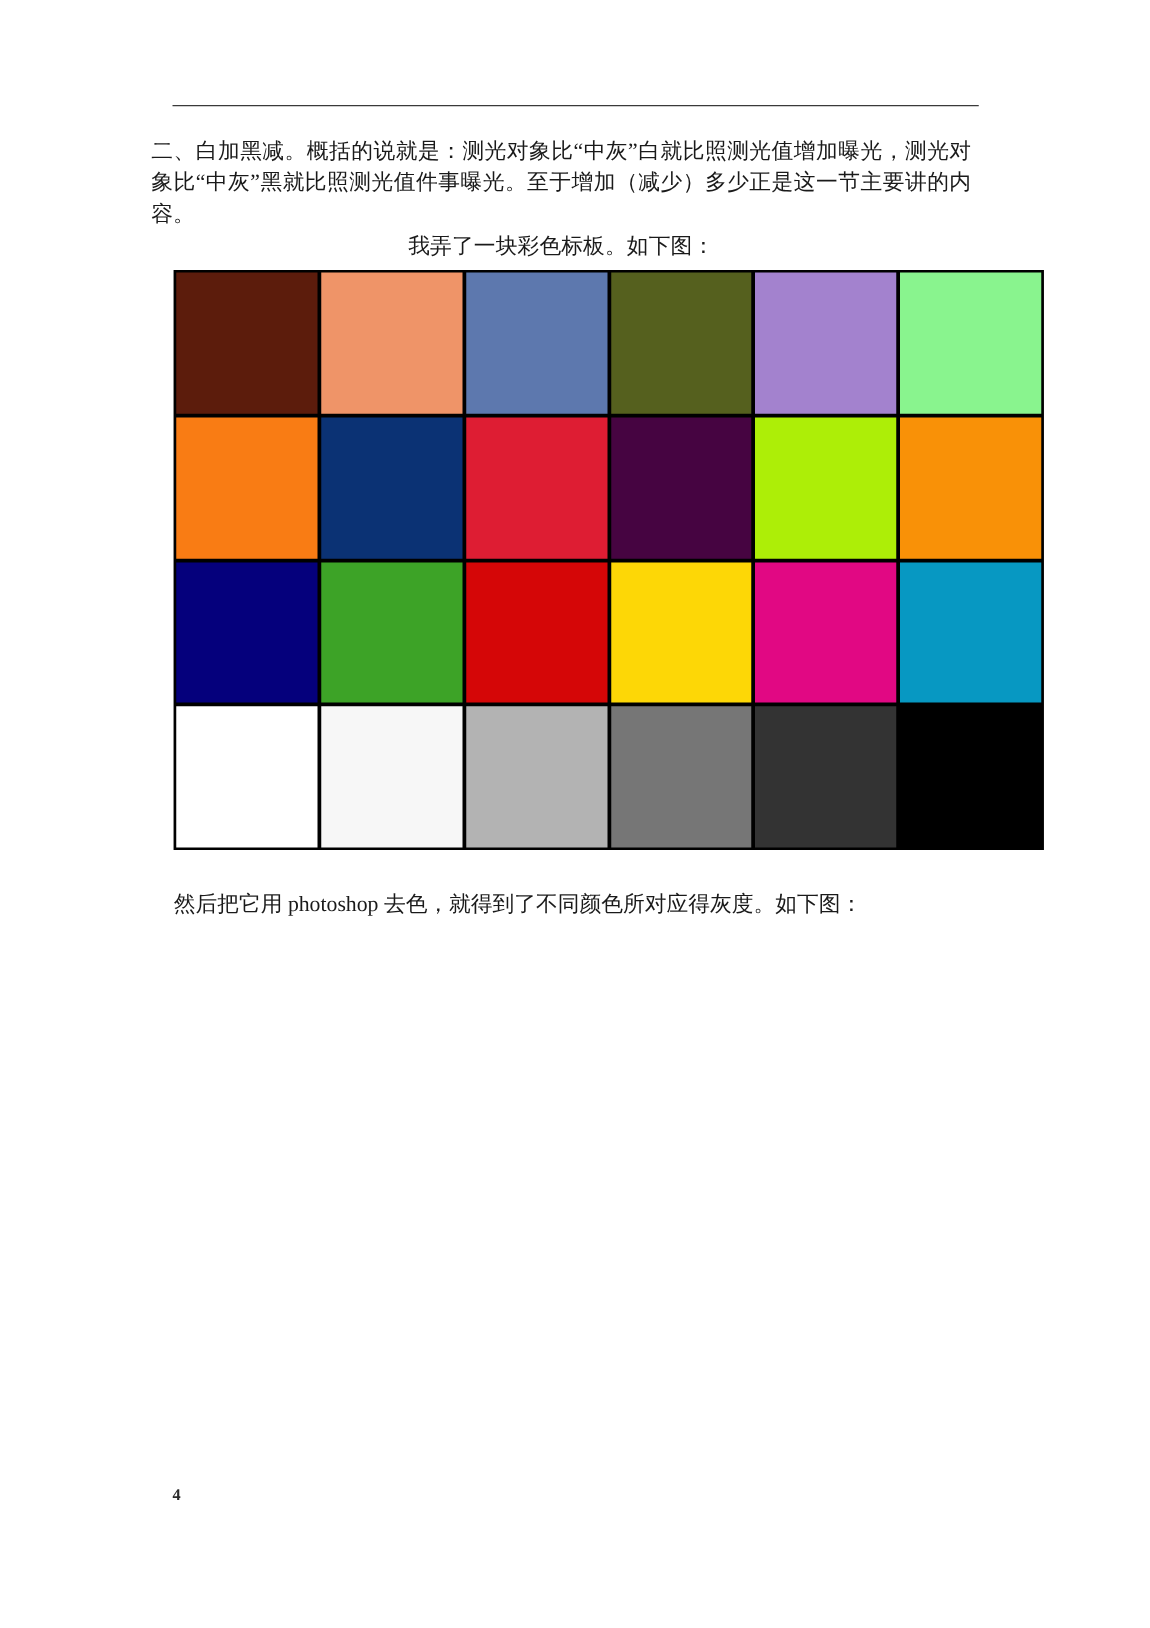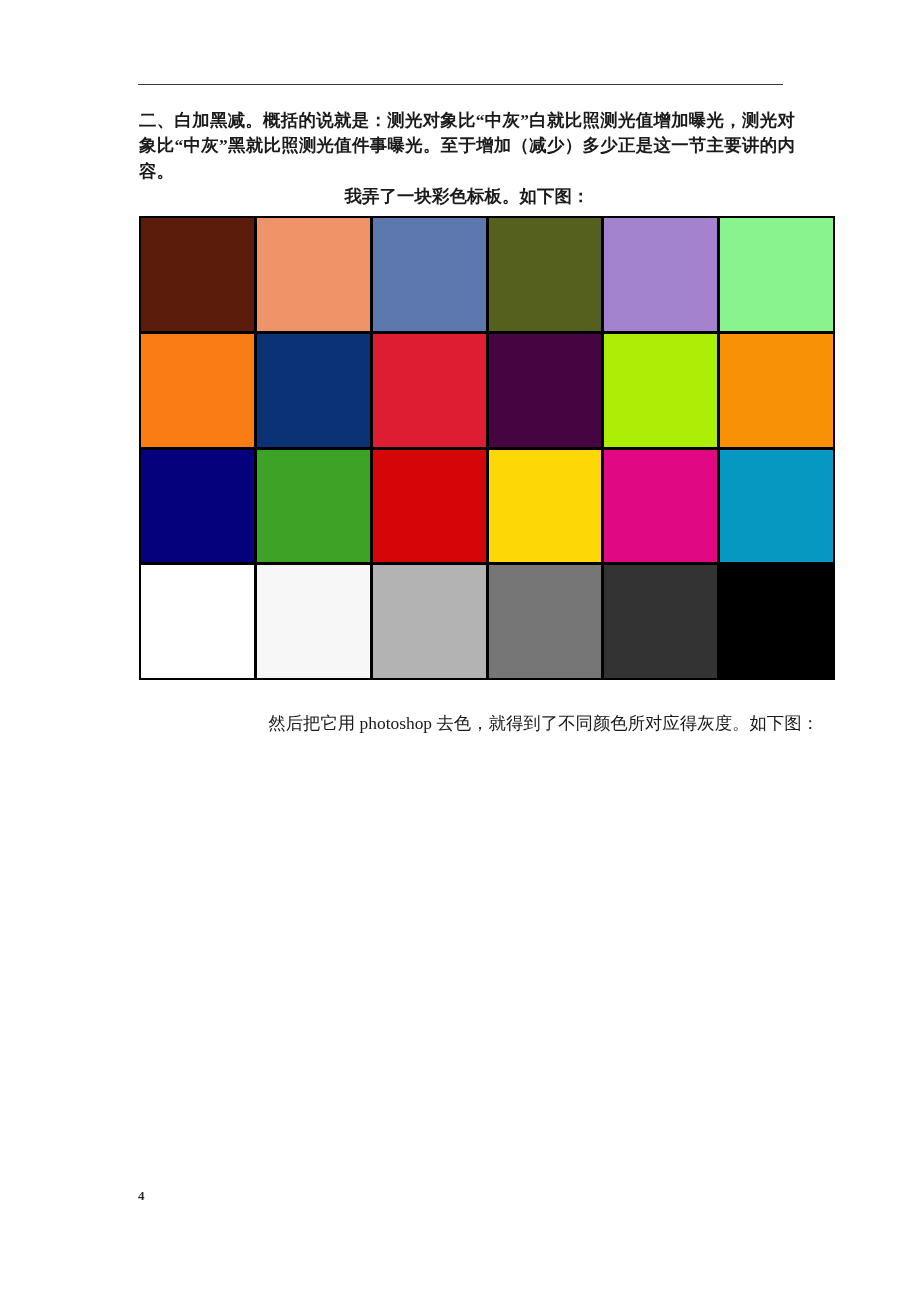--- a/index.html
+++ b/index.html
@@ -30,24 +30,23 @@
     left: 138px;
     top: 84px;
     width: 645px;
     height: 0;
     border-top: 1.6px solid #3a3a3a;
   }
 
   
   .body-text {
     position: absolute;
-    left: 139px;
+    left: 121px;
     top: 108px;
     width: 656px;
-    font-weight: bold;
   }
   .para {
     margin: 0;
     font-size: 17.4px;
     line-height: 25.4px;
     letter-spacing: 0.1px;
     text-align: justify;
     text-justify: inter-ideograph;
     color: #1a1a1a;
   }
@@ -80,21 +79,20 @@
   
   .caption {
     position: absolute;
     left: 139px;
     top: 711px;
     width: 680px;
     font-size: 17.4px;
     line-height: 25.4px;
     color: #1a1a1a;
     white-space: nowrap;
-    text-align: right;
   }
 
   
   .page-number {
     position: absolute;
     left: 138px;
     top: 1188px;
     font-size: 13px;
     font-weight: bold;
     color: #2b2b2b;

